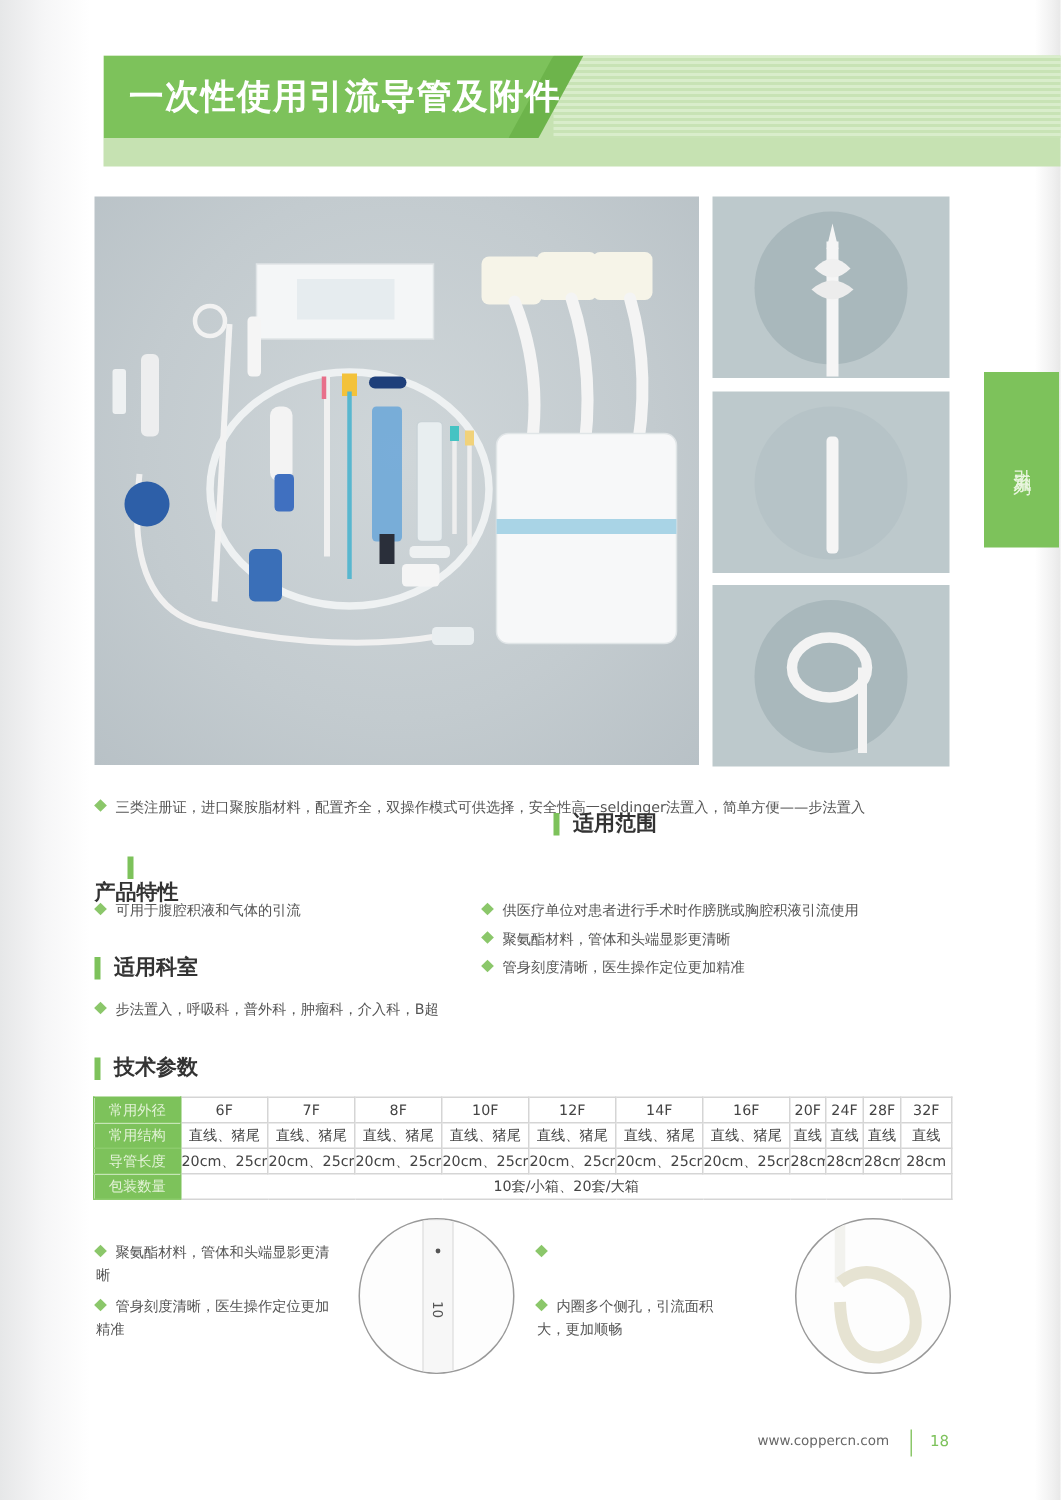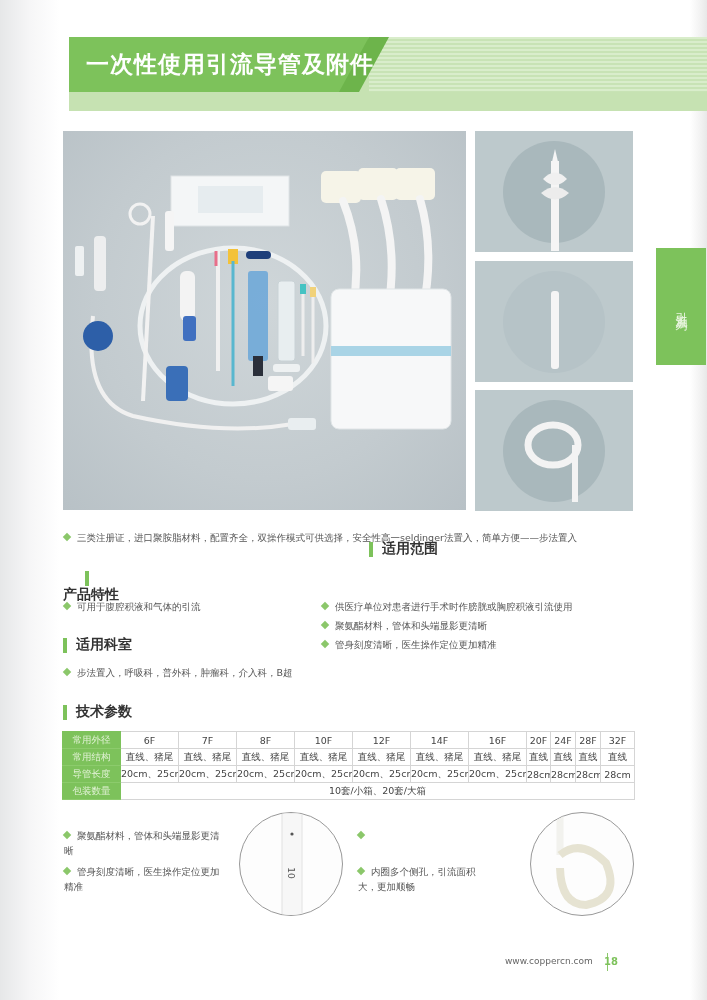--- a/index.html
+++ b/index.html
@@ -87,21 +87,21 @@
   
   .feat { font-size: 9.5px; color: #555; line-height: 15px; }
   .circle {
     width: 104px; height: 104px; border-radius: 50%;
     border: 1px solid #999; background: #fdfdfd; overflow: hidden;
   }
 
   
   .footer-url { left: 505px; top: 956px; font-size: 9px; color: #666; }
   .footer-div { left: 607px; top: 953px; width: 1px; height: 18px; background: #8bc76a; }
-  .footer-page { left: 604px; top: 956px; font-size: 10px; color: #7dc25b; font-weight: bold; }
+  .footer-page { left: 620px; top: 956px; font-size: 10px; color: #7dc25b; }
 </style>
 </head>
 <body>
 
 <div class="abs banner">
   <div class="banner-light"></div>
   <div class="banner-stripes"></div>
   <div class="banner-dark"></div>
   <div class="banner-dark2"></div>
   <div class="banner-title">一次性使用引流导管及附件</div>

